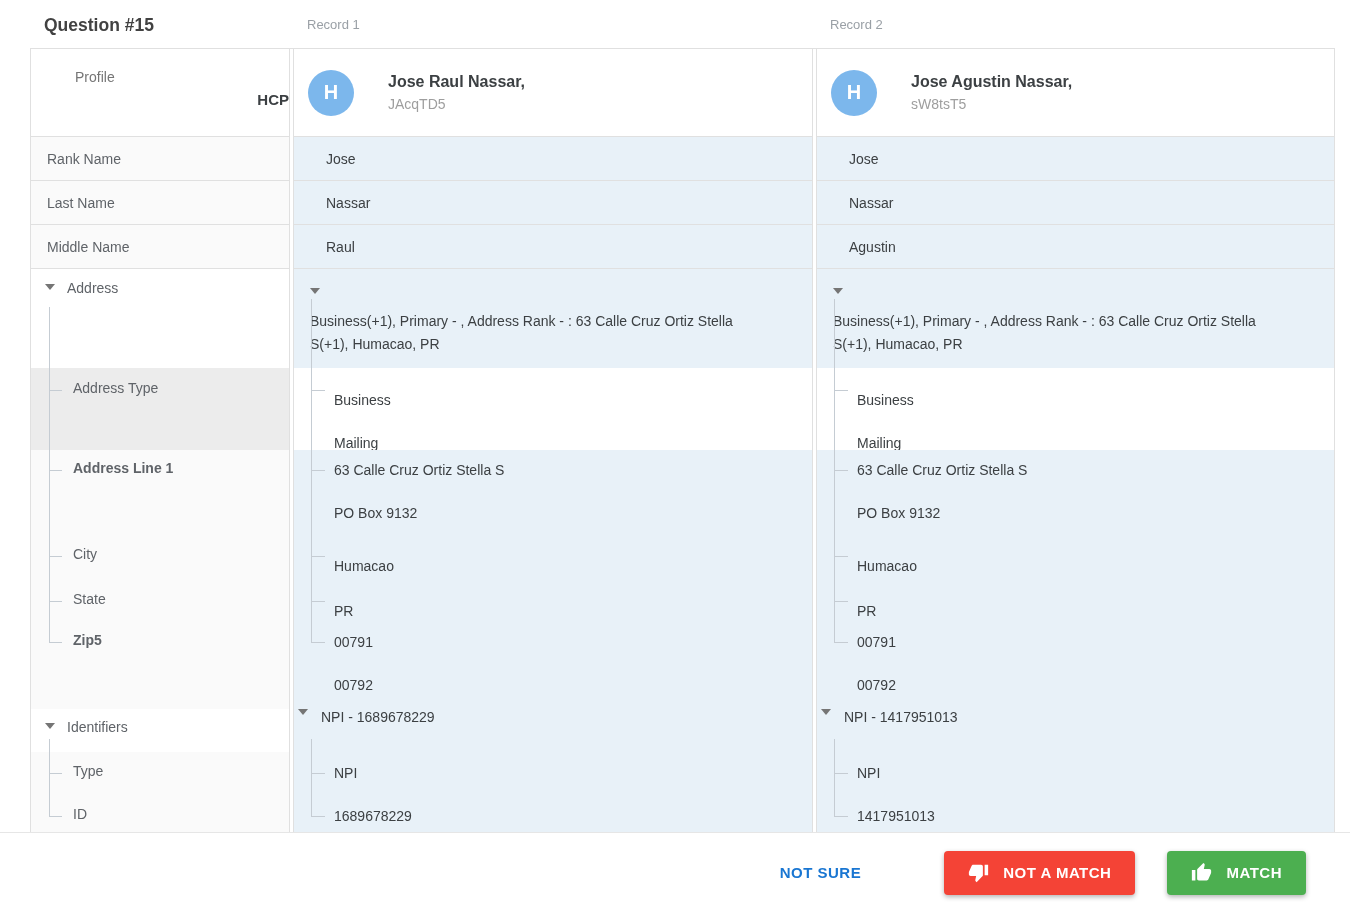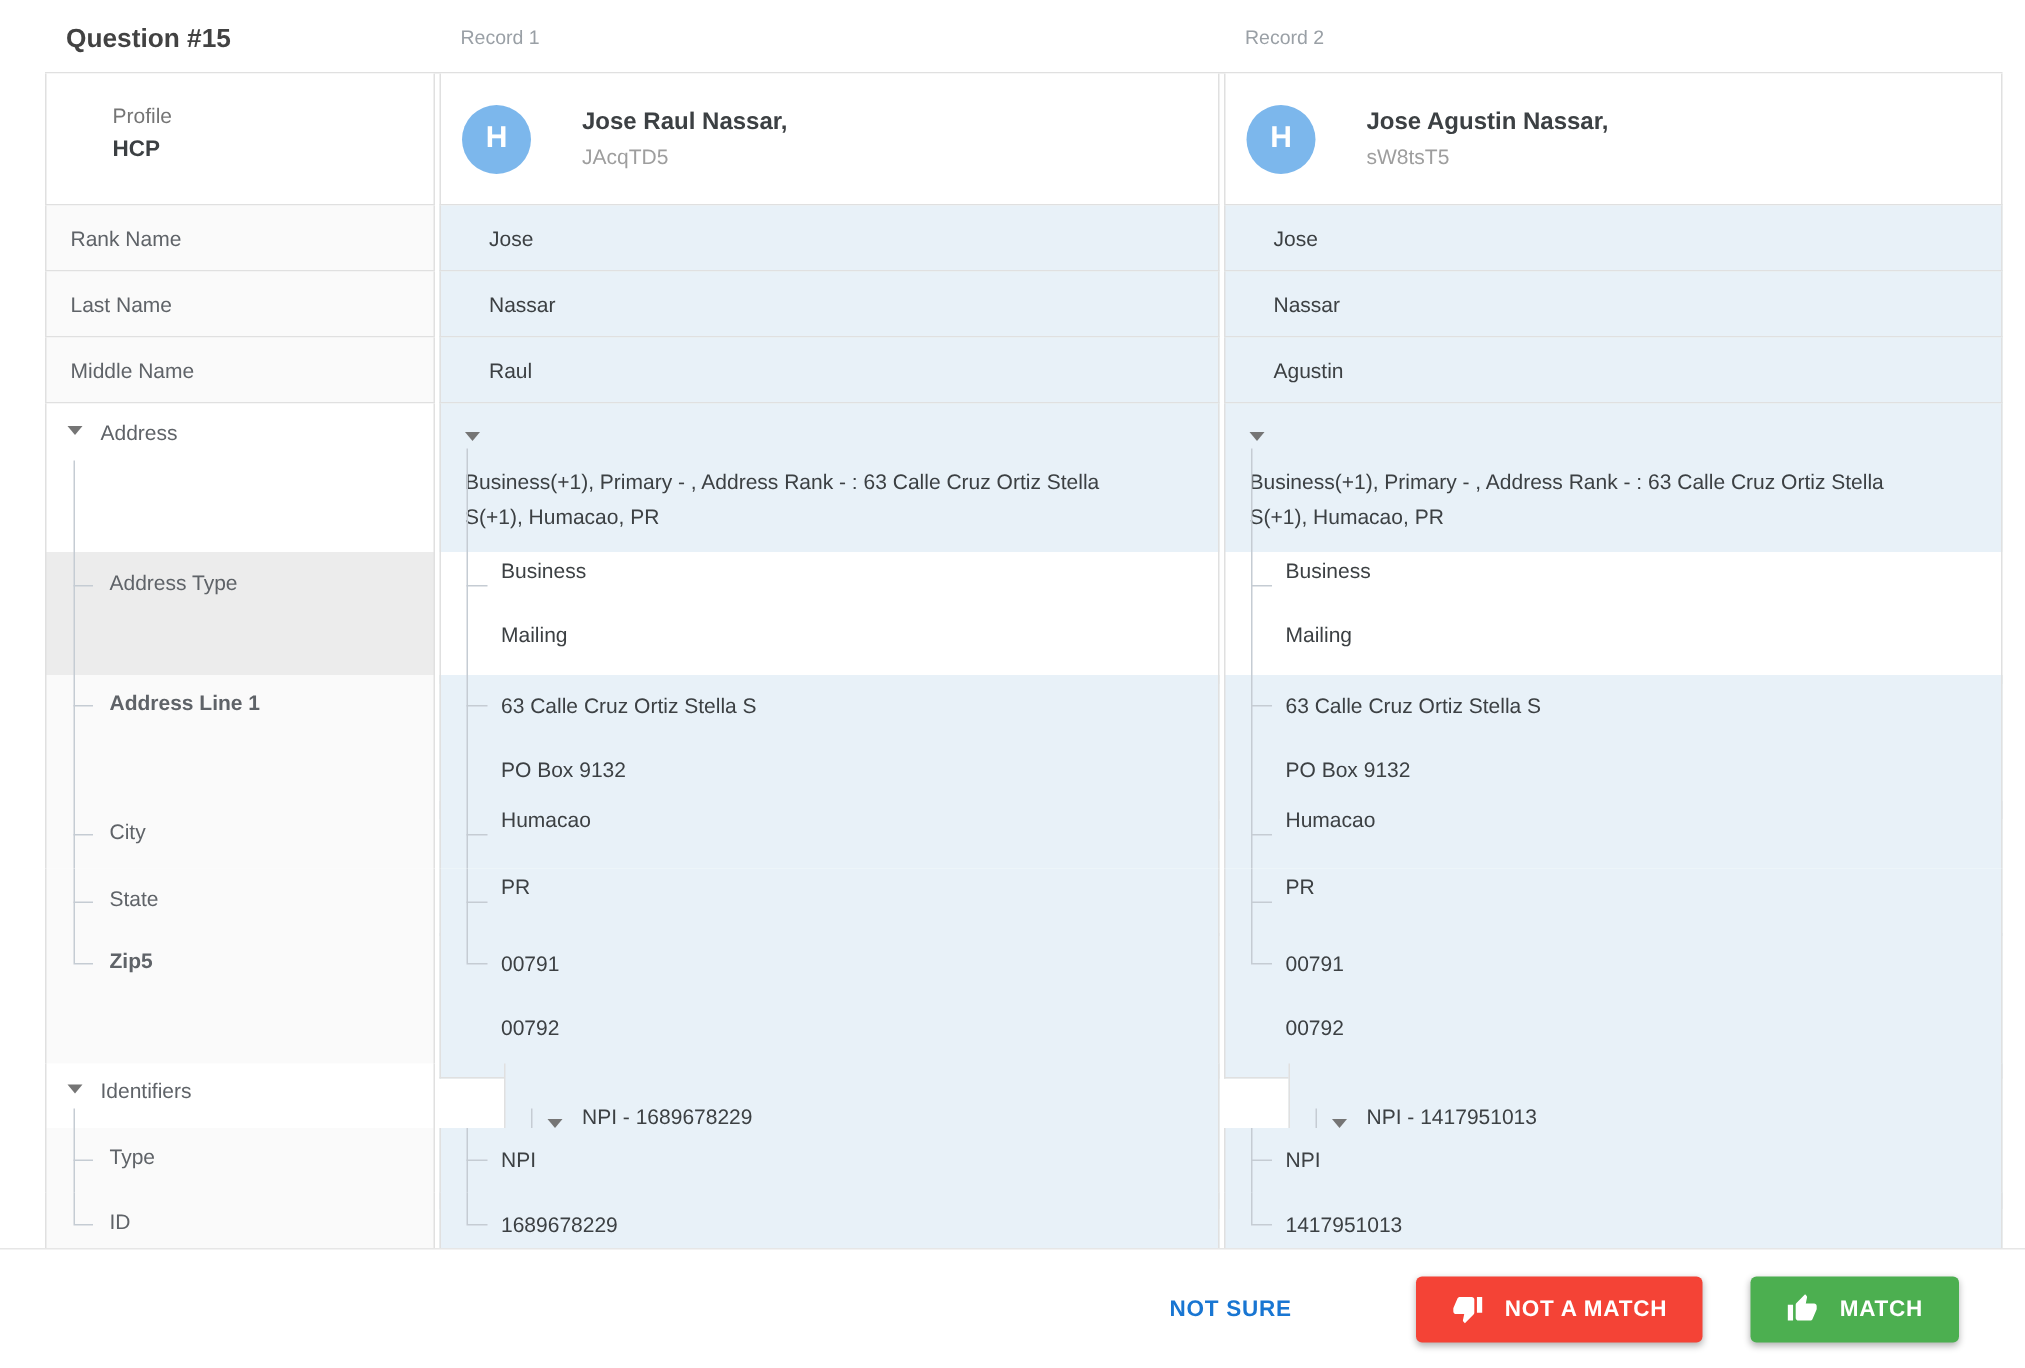--- a/index.html
+++ b/index.html
@@ -41,21 +41,21 @@
   .plain-lbl{padding-left:16px;}
   .plain-val{padding-left:32px;}
   
   .r-profile{height:88px}.r-simple{height:44px}
   .r-asum{height:99px}.r-atype{height:82px}.r-aline1{height:84px}
   .r-city{height:45px}.r-state{height:43px}.r-zip{height:87px}
   .r-isum{height:43px}.r-type{height:43px}.r-id{height:39px}
   
   .profile-lbl{padding:20px 0 0 44px;}
   .profile-lbl .top{font-size:14px;color:#757575;}
-  .profile-lbl .bottom{font-size:15px;font-weight:600;color:var(--txt);margin-top:6px;}
+  .profile-lbl .bottom{font-size:15px;font-weight:600;color:var(--txt);margin-top:6px;text-align:right;}
   .rec-head{display:flex;align-items:center;padding-left:14px;background:#fff;}
   .avatar{width:46px;height:46px;border-radius:50%;background:var(--avatar);color:#fff;
           display:flex;align-items:center;justify-content:center;font-size:20px;font-weight:600;flex:0 0 auto;}
   .rec-name-block{margin-left:34px;}
   .rec-name{font-size:16px;font-weight:600;color:var(--txt);}
   .rec-id{font-size:14px;color:#9e9e9e;margin-top:5px;}
   
   .tri{width:0;height:0;border-left:5px solid transparent;border-right:5px solid transparent;
        border-top:6px solid #757575;display:inline-block;flex:0 0 auto;cursor:pointer;}
   .grp-lbl{padding:15px 0 0 14px;display:flex;align-items:flex-start;gap:12px;}
@@ -64,27 +64,27 @@
   .vline.from-top38{top:38px;}
   .vline.from-top30{top:30px;}
   .vline.h20{bottom:auto;height:20px;}
   .vline.h21{bottom:auto;height:21px;}
   .dash{position:absolute;left:18px;width:13px;height:1px;background:var(--tree);}
   .val .vline{left:17px;}
   .val .dash,.whitebg .dash{left:17px;width:14px;}
   .d20{top:20px;} .d21{top:21px;} .d22{top:22px;}
   .child-lbl{padding:12px 0 0 42px;}
   .child-lbl.p10{padding-top:10px;font-weight:bold;} .child-lbl.p11{padding-top:11px;}
-  .child-val{padding:2px 18px 0 40px;line-height:20px;}
+  .child-val{padding:22px 18px 0 40px;line-height:20px;}
   .child-val.p10{padding-top:10px;} .child-val.p11{padding-top:11px;}
   .item{margin-bottom:23px;line-height:20px;}
   
   .sum-cell{padding:12px 18px 0 16px;}
   .sum-text{margin-top:13px;line-height:23px;max-width:462px;}
-  .isum-cell{display:flex;align-items:flex-end;gap:13px;padding-left:28px;margin-left:43px;}
+  .isum-cell{display:flex;align-items:flex-start;gap:13px;padding-left:4px;}
   
   .footer{position:absolute;left:0;bottom:0;width:1350px;height:80px;background:#fff;
           border-top:1px solid #e6e6e6;display:flex;align-items:center;justify-content:flex-end;
           padding-right:44px;box-sizing:border-box;}
   .not-sure{color:var(--notsure);font-size:15px;font-weight:700;letter-spacing:.5px;
             margin-right:77px;background:none;border:none;cursor:pointer;
             font-family:"Liberation Sans","DejaVu Sans",sans-serif;}
   .btn{display:flex;align-items:center;gap:14px;height:44px;border:none;border-radius:4px;
        color:#fff;font-size:15px;font-weight:700;letter-spacing:.5px;padding:0 24px;
        box-shadow:0 2px 5px rgba(0,0,0,.3);cursor:pointer;

